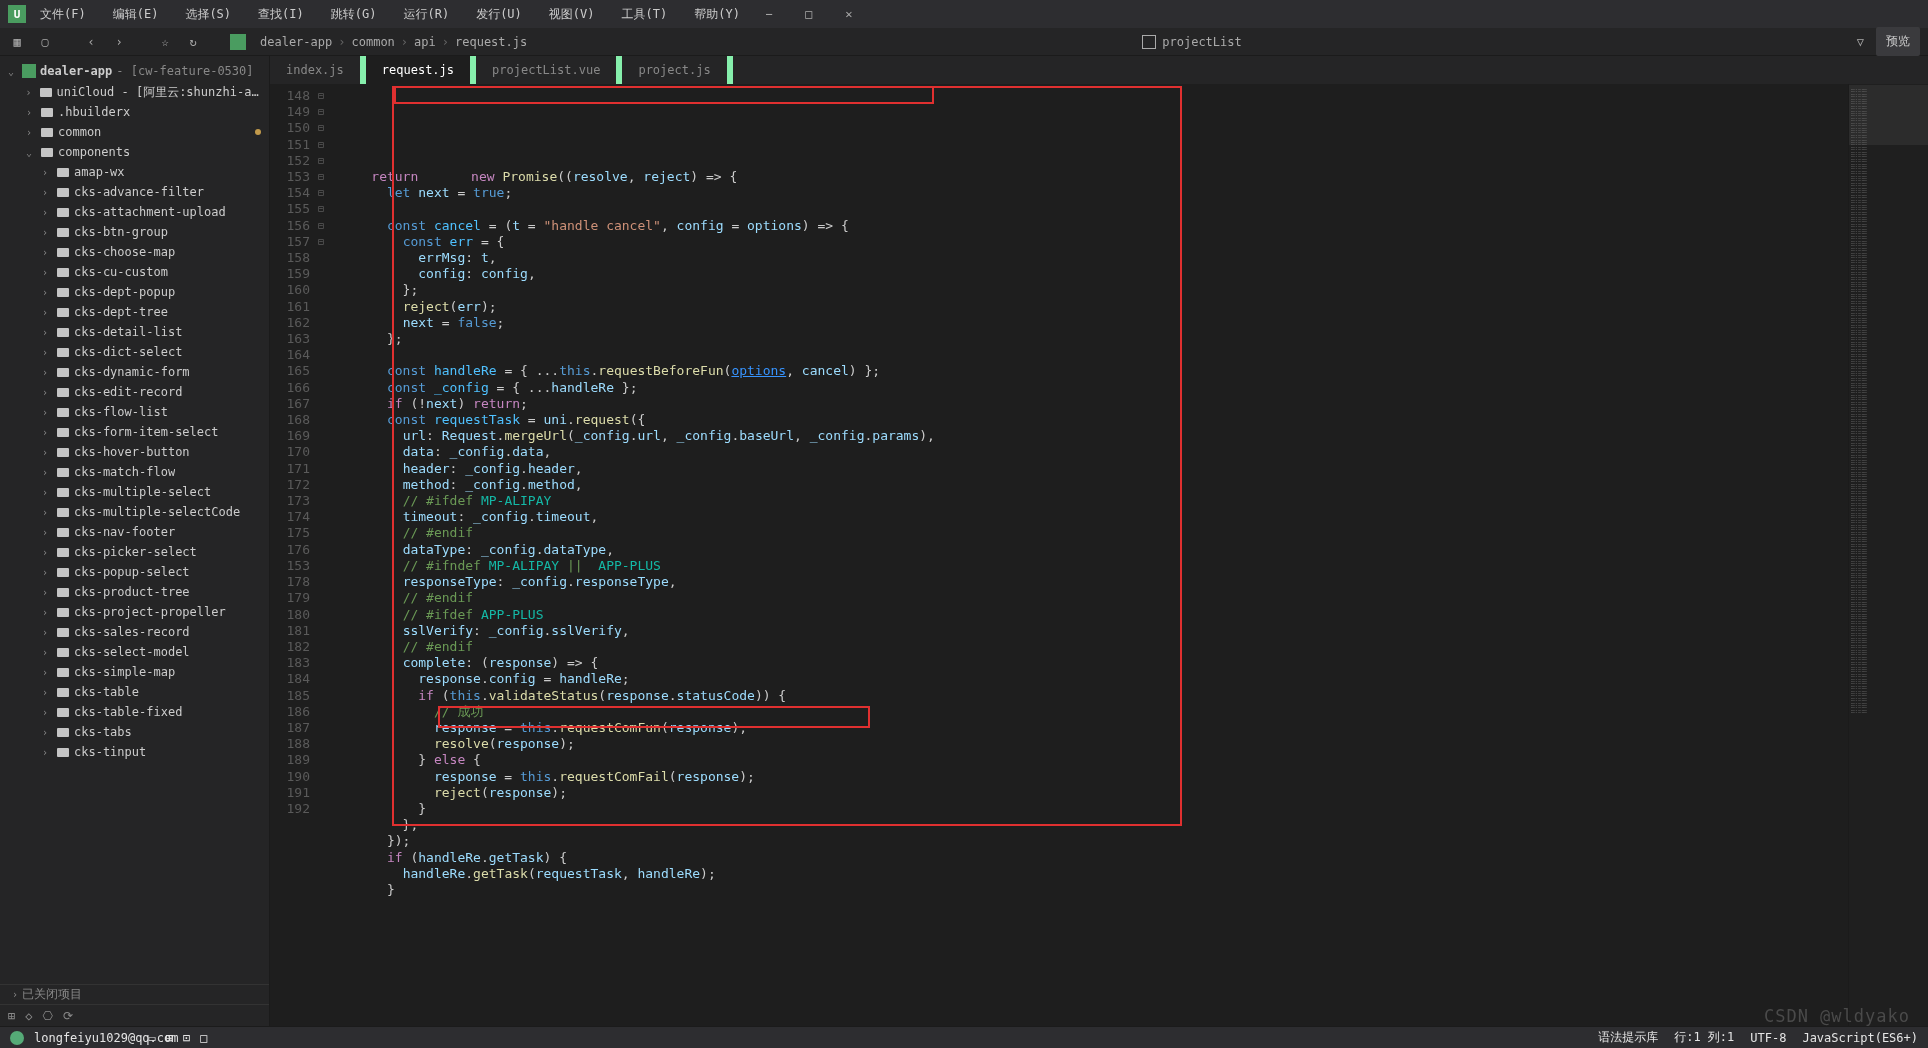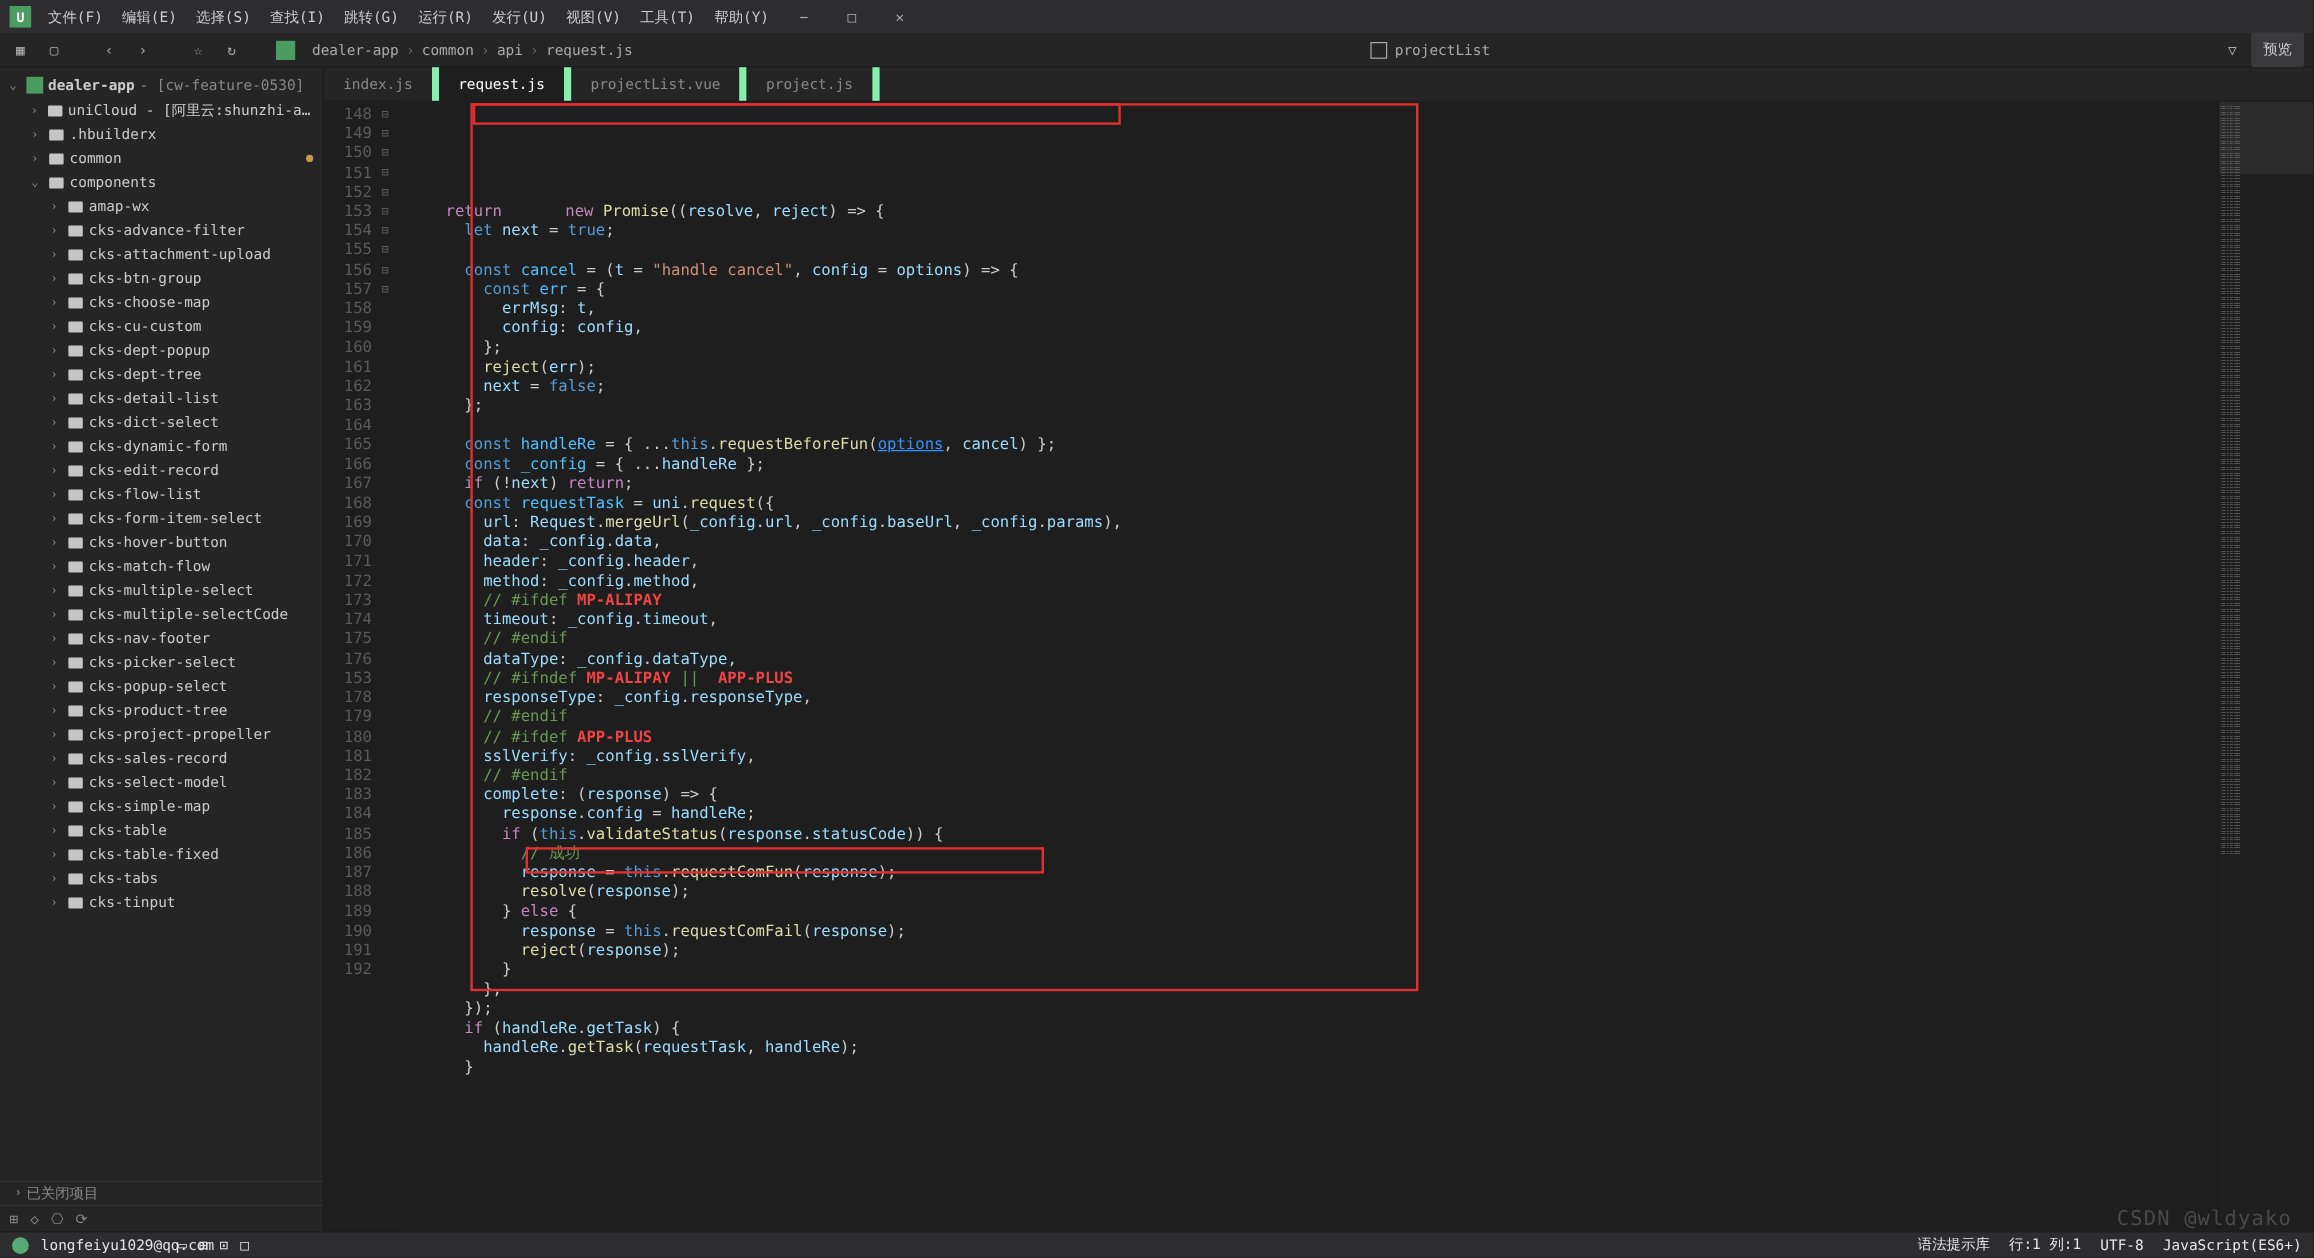--- a/index.html
+++ b/index.html
@@ -1,19 +1,19 @@
 <!DOCTYPE html>
 <html><head>
 <meta charset="utf-8">
 <style>
 * { margin:0; padding:0; box-sizing:border-box; font-family:"Segoe UI",Consolas,monospace; }
 html,body { width:1928px; height:1048px; background:#1e1e1e; color:#ccc; font-size:12px; overflow:hidden; }
 .titlebar { height:28px; background:#2d2d30; display:flex; align-items:center; padding:0 8px; }
 .titlebar .logo { width:18px; height:18px; background:#4a9c60; margin-right:8px; display:flex; align-items:center; justify-content:center; color:#fff; font-weight:bold; font-size:11px; }
-.menu { display:flex; gap:4px; }
+.menu { display:flex; gap:15px; }
 .menu-item { padding:4px 6px; color:#ccc; cursor:pointer; }
 .title-center { flex:1; text-align:center; color:#aaa; }
 .win-controls { display:flex; gap:10px; padding:0 8px; color:#aaa; }
 .win-controls span { width:30px; text-align:center; cursor:pointer; }
 .toolbar { height:28px; background:#252526; display:flex; align-items:center; padding:0 8px; gap:10px; border-bottom:1px solid #1b1b1b; }
 .toolbar .ico { width:18px; height:18px; display:flex; align-items:center; justify-content:center; color:#aaa; cursor:pointer; }
 .toolbar .spacer { width:8px; }
 .breadcrumbs { display:flex; align-items:center; gap:6px; color:#aaa; }
 .breadcrumbs .crumb { cursor:pointer; }
 .breadcrumbs .sep { color:#666; }
@@ -68,21 +68,21 @@
 .kw-this { color:#569cd6; }
 .kw-true { color:#569cd6; }
 .kw-false { color:#569cd6; }
 .fn { color:#dcdcaa; }
 .str { color:#ce9178; }
 .com { color:#6a9955; }
 .prop { color:#9cdcfe; }
 .var { color:#9cdcfe; }
 .link { color:#3794ff; text-decoration:underline; }
 .def { color:#4fc1ff; }
-.ppk { color:#ef4444; font-weight:bold; }
+.ppk { color:#14b8a6; font-weight:normal; }
 .csdn-wm { position:absolute; right:18px; bottom:0; color:#4a4a4a; font-size:17px; letter-spacing:1px; }
 </style>
 </head>
 <body>
 
 <div class="titlebar">
   <div class="logo">U</div>
   <div class="menu" id="menu-mount">
       <span class="menu-item">文件(F)</span>
       <span class="menu-item">编辑(E)</span>

